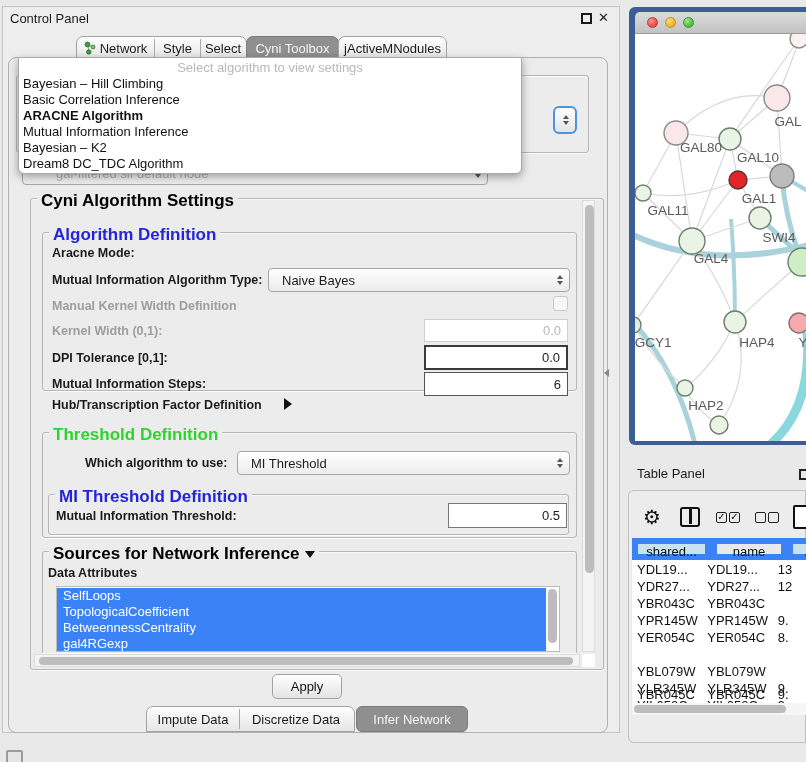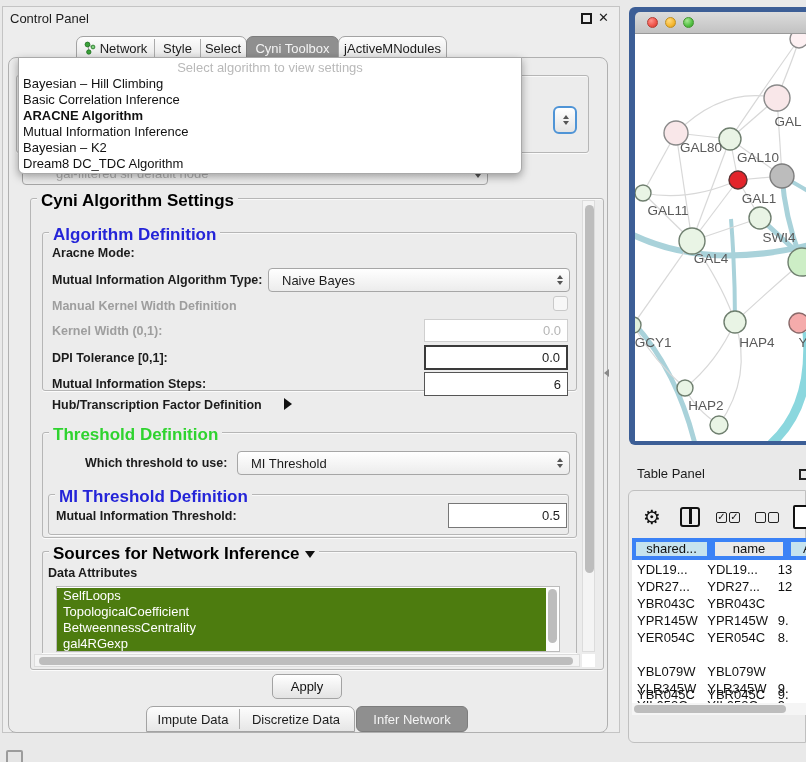--- a/index.html
+++ b/index.html
@@ -43,25 +43,25 @@
   
   #algo-popup{position:absolute;left:18px;top:57px;width:502px;height:115px;background:#fff;
               border:1px solid #a9a9a9;border-radius:0 0 6px 6px;z-index:30;
               box-shadow:0 3px 8px rgba(0,0,0,.35);}
   .popup-item{position:absolute;left:4px;height:16px;font-size:13px;color:#111;
               line-height:16px;white-space:nowrap;}
   
   .sb-track{position:absolute;background:#f4f4f4;border:1px solid #dcdcdc;box-sizing:border-box;}
   .sb-thumb{position:absolute;background:#bdbdbd;border-radius:5px;}
   
-  .attr-row{height:16px;background:#4d7c0f;color:#fff;font-size:13px;line-height:16px;
+  .attr-row{height:16px;background:#3b82f6;color:#fff;font-size:13px;line-height:16px;
             padding-left:6px;white-space:nowrap;}
   
-  .th{position:absolute;top:0;height:22px;box-sizing:border-box;border:4px solid #3b82f6;
-      display:flex;align-items:flex-end;justify-content:center;font-size:13px;color:#111;}
+  .th{position:absolute;top:0;height:22px;box-sizing:border-box;border:6px solid #3b82f6;
+      display:flex;align-items:flex-start;justify-content:center;font-size:13px;color:#111;}
   .tr{position:absolute;left:0;width:100%;height:17px;display:flex;font-size:13px;color:#111;}
   .td{overflow:hidden;white-space:nowrap;padding-left:5px;box-sizing:border-box;}
   .chk{position:absolute;width:11px;height:11px;border:1.5px solid #222;border-radius:2px;
        box-sizing:border-box;font-size:10px;line-height:8px;text-align:center;font-weight:bold;color:#111;}
   .winbtn{position:absolute;border-radius:50%;width:11px;height:11px;box-sizing:border-box;}
 </style>
 </head>
 <body>
 
 <div id="root">
@@ -159,21 +159,21 @@
   <div class="tfield" style="left:424px;top:372px;width:144px;height:24px;border:1.5px solid #555;">
     <span>6</span>
   </div>
 
   <div class="lbl" style="left:52px;top:398px;">Hub/Transcription Factor Definition</div>
   <div class="abs" style="left:284px;top:398px;width:0;height:0;border-left:8px solid #111;border-top:6px solid transparent;border-bottom:6px solid transparent;"></div>
 
   <div class="tborder" style="left:42px;top:432px;width:533px;height:104px;">
     <span class="ttl ttl-green">Threshold Definition</span>
   </div>
-  <div class="lbl" style="left:85px;top:456px;">Which threshold to use:</div>
+  <div class="lbl" style="left:85px;top:456px;">Which algorithm to use:</div>
   <div class="combo" style="left:237px;top:451px;width:333px;">
     <span>MI Threshold</span>
     <span class="arrs">
         <span class="arr-up"></span>
         <span class="arr-dn"></span>
       </span>
   </div>
   <div class="tborder" style="left:48px;top:494px;width:519px;height:39px;">
     <span class="ttl ttl-blue">MI Threshold Definition</span>
   </div>

